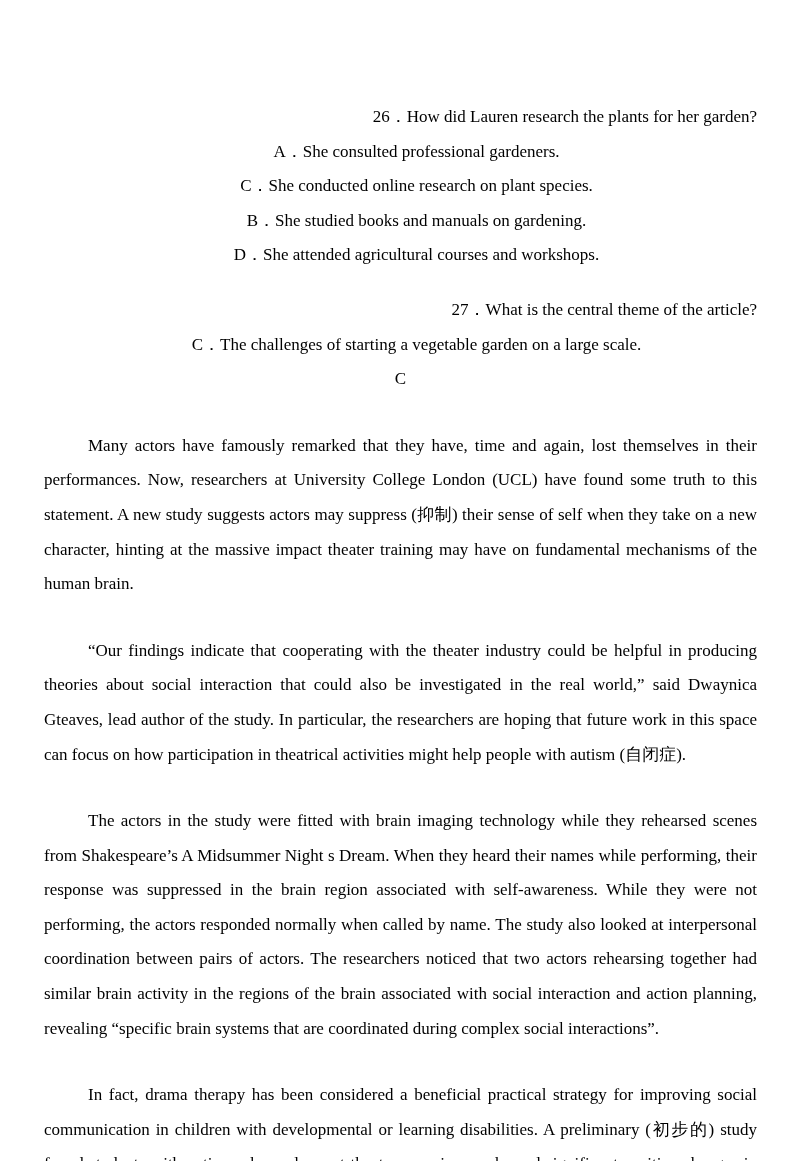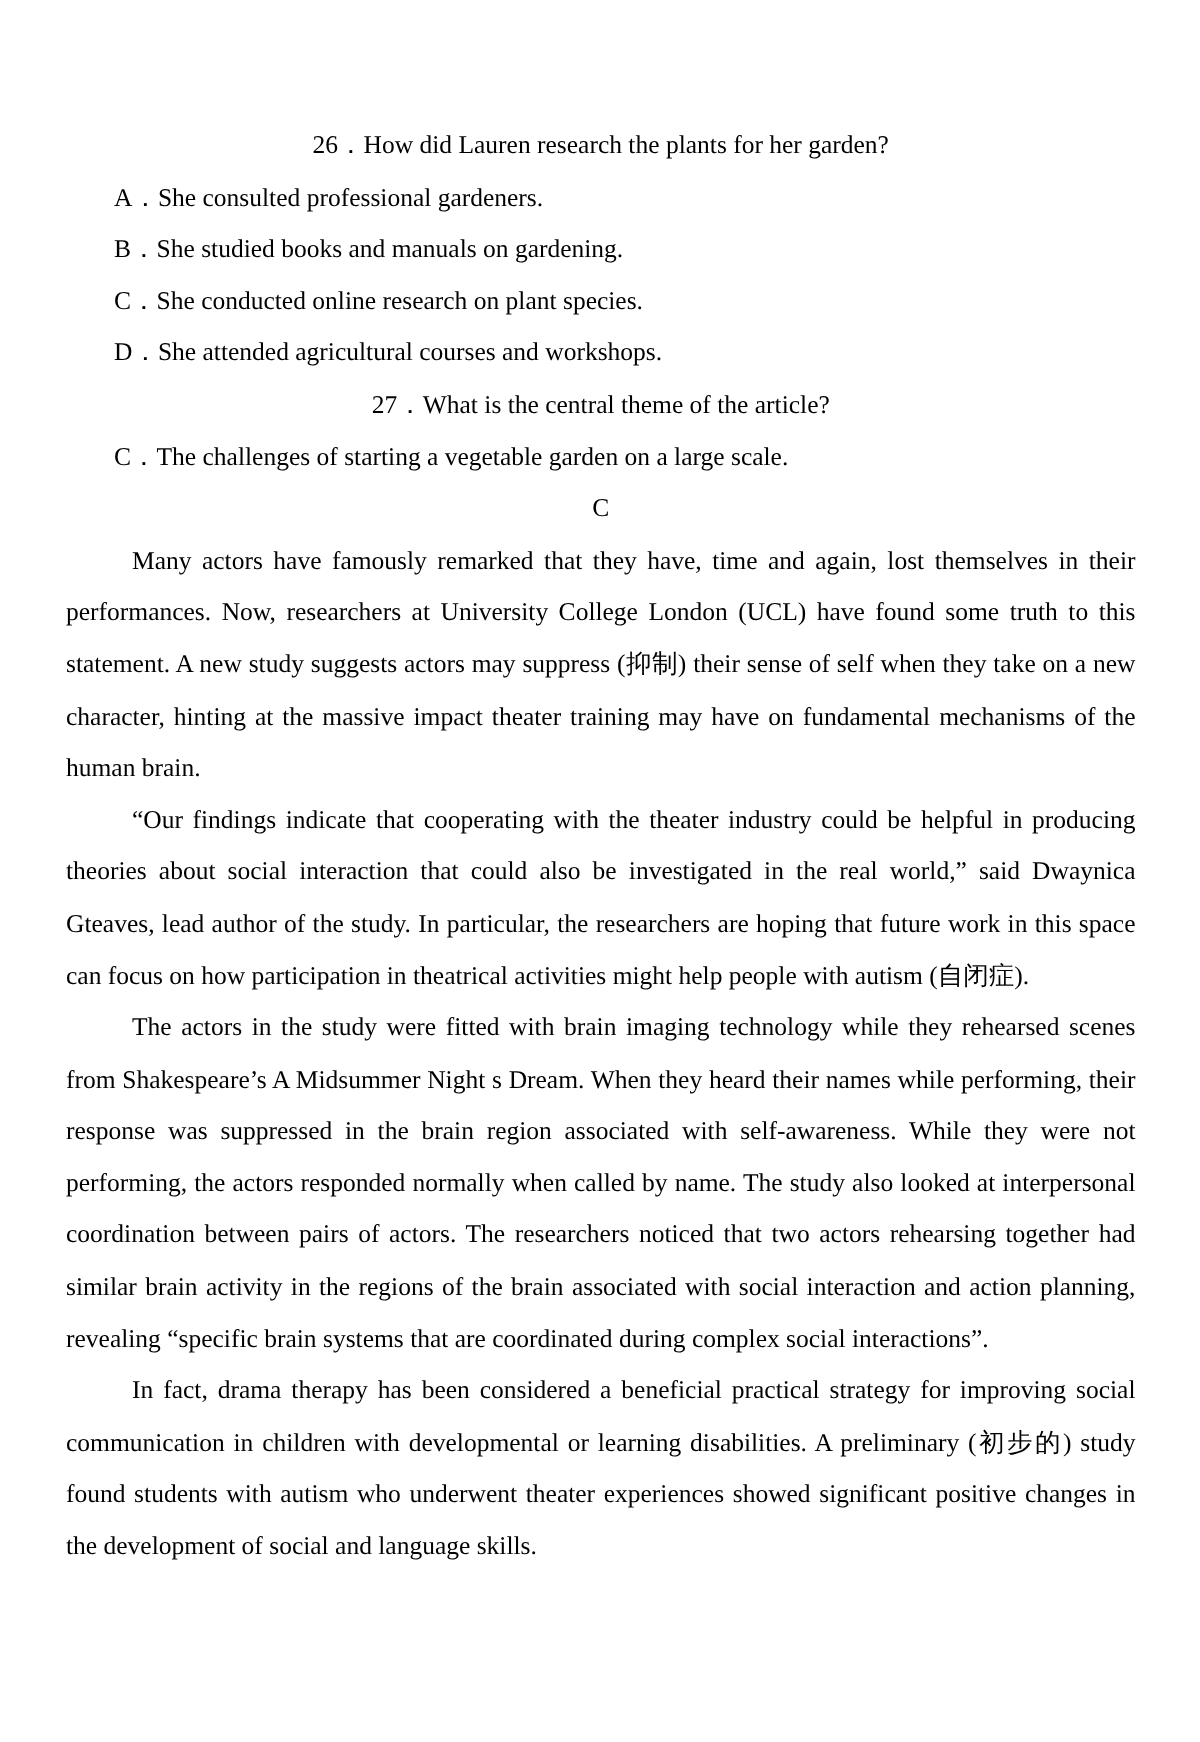--- a/index.html
+++ b/index.html
@@ -14,47 +14,50 @@
     overflow: hidden;
   }
   .page {
     width: 800px;
     height: 1161px;
     padding: 80px 43px 0 44px;
     font-size: 17px;
     line-height: 34.6px;
   }
   .question-stem {
-    text-align: center;
+    text-align: right;
+    margin-top: 20px;
   }
   .option-row {
     padding-left: 32px;
+    text-align: center;
   }
   .option-label {
     display: inline;
   }
   .section-heading {
     text-align: center;
   }
   .passage-paragraph {
     text-align: justify;
     text-justify: inter-word;
     text-indent: 44px;
+    margin-top: 32px;
   }
 </style>
 </head>
 <body>
 
 <div class="page">
 
   <div class="question-block">
     <div class="question-stem"><span>26．</span><span>How did Lauren research the plants for her garden?</span></div>
     <div class="option-row"><span class="option-label">A．</span><span>She consulted professional gardeners.</span></div>
+    <div class="option-row"><span class="option-label">C．</span><span>She conducted online research on plant species.</span></div>
     <div class="option-row"><span class="option-label">B．</span><span>She studied books and manuals on gardening.</span></div>
-    <div class="option-row"><span class="option-label">C．</span><span>She conducted online research on plant species.</span></div>
     <div class="option-row"><span class="option-label">D．</span><span>She attended agricultural courses and workshops.</span></div>
   </div>
 
   <div class="question-block">
     <div class="question-stem"><span>27．</span><span>What is the central theme of the article?</span></div>
     <div class="option-row"><span class="option-label">C．</span><span>The challenges of starting a vegetable garden on a large scale.</span></div>
   </div>
 
   <div class="section-heading">C</div>
 

